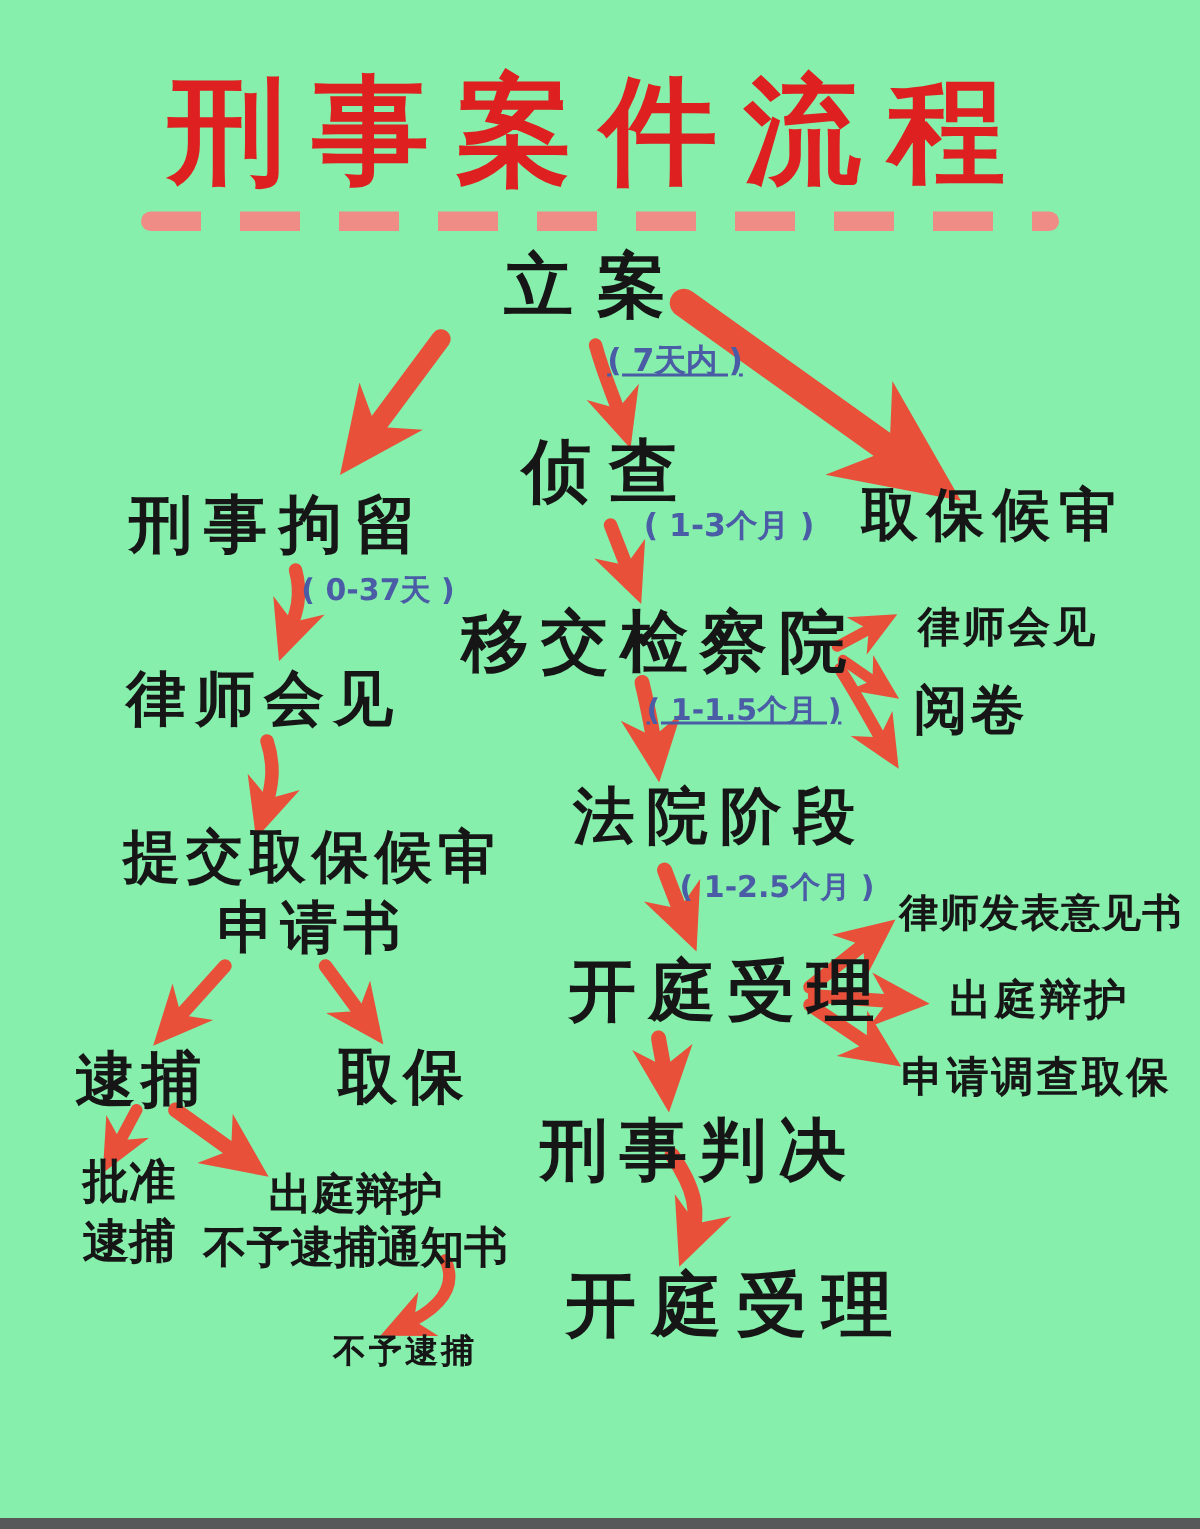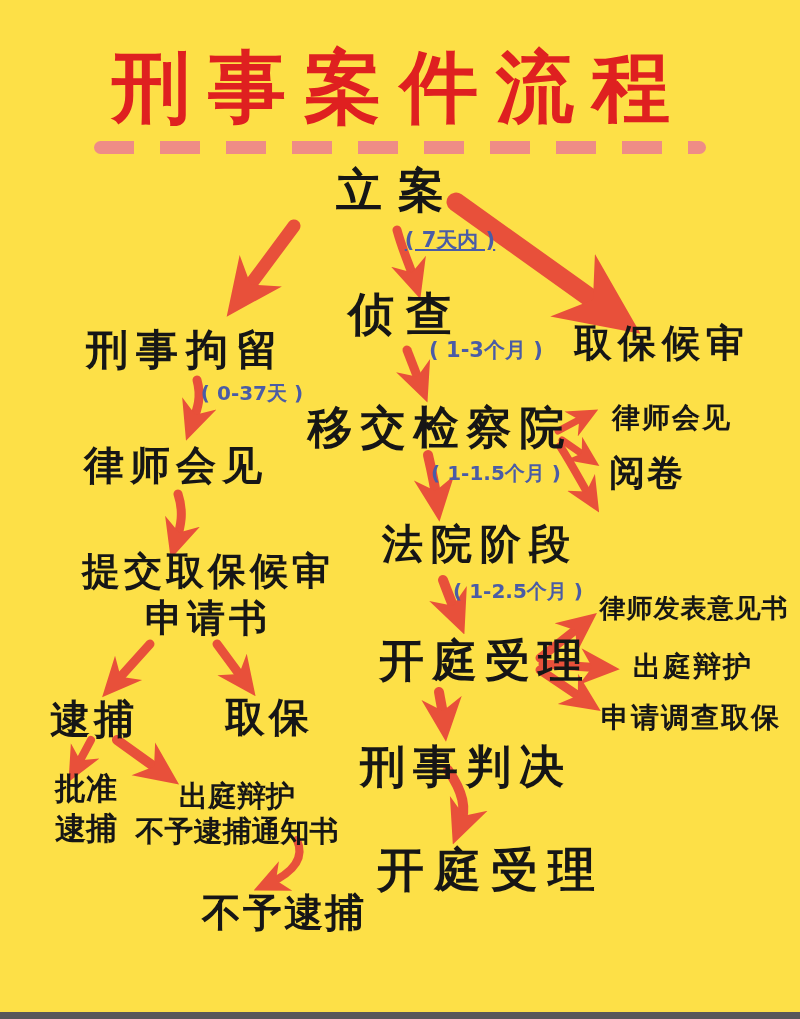--- a/index.html
+++ b/index.html
@@ -1,18 +1,18 @@
 <!DOCTYPE html>
 <html><head>
 <meta charset="utf-8">
 <style>
   html,body{margin:0;padding:0;background:#e9e9e9;}
   .page{
     position:relative;width:800px;height:1019px;margin:0 auto;
-    background:#fde047;overflow:hidden;
+    background:#86efac;overflow:hidden;
     font-family:"DejaVu Sans","Liberation Sans",sans-serif;
   }
   .arrow-layer{position:absolute;left:0;top:0;width:800px;height:1019px;}
   .title{
     position:absolute;left:400px;top:36px;transform:translateX(-50%);
     font-size:78px;font-weight:bold;letter-spacing:18px;white-space:nowrap;
     color:#df2020;
   }
   .title-underline{
     position:absolute;left:94px;top:141px;width:612px;height:13px;
@@ -70,21 +70,21 @@
 
   <div class="node" style="left:398px;top:160px;font-size:46px;letter-spacing:16px;">立案</div>
   <div class="duration" style="left:450px;top:226px;font-size:21px;text-decoration:underline;">( 7天内 )</div>
 
   <div class="node" style="left:406px;top:284px;font-size:46px;letter-spacing:12px;">侦查</div>
   <div class="duration" style="left:486px;top:336px;font-size:21px;">( 1-3个月 )</div>
 
   <div class="node" style="left:662px;top:318px;font-size:38px;letter-spacing:6px;">取保候审</div>
 
   <div class="node" style="left:440px;top:398px;font-size:45px;letter-spacing:8px;">移交检察院</div>
-  <div class="duration" style="left:496px;top:460px;font-size:20px;">( 1-1.5个月 )</div>
+  <div class="duration" style="left:496px;top:460px;font-size:20px;text-decoration:underline;">( 1-1.5个月 )</div>
 
   <div class="node" style="left:462px;top:517px;font-size:41px;letter-spacing:8px;margin-left:18px;">法院阶段</div>
   <div class="duration" style="left:518px;top:578px;font-size:20px;">( 1-2.5个月 )</div>
 
   <div class="node" style="left:485px;top:631px;font-size:45px;letter-spacing:8px;">开庭受理</div>
 
   <div class="node" style="left:466px;top:737px;font-size:45px;letter-spacing:8px;">刑事判决</div>
 
   <div class="node" style="left:491px;top:839px;font-size:47px;letter-spacing:10px;">开庭受理</div>
 
@@ -104,21 +104,21 @@
   <div class="node" style="left:86px;top:768px;font-size:31px;line-height:40px;">
     <div>批准</div>
     <div>逮捕</div>
   </div>
 
   <div class="node" style="left:237px;top:779px;font-size:29px;line-height:35px;">
     <div>出庭辩护</div>
     <div>不予逮捕通知书</div>
   </div>
 
-  <div class="node" style="left:284px;top:886px;font-size:39px;letter-spacing:2px;">不予逮捕</div>
+  <div class="node" style="left:270px;top:886px;font-size:22px;letter-spacing:2px;">不予逮捕</div>
 
   <div class="node" style="left:672px;top:399px;font-size:28px;letter-spacing:2px;">律师会见</div>
   <div class="node" style="left:647px;top:449px;font-size:36px;letter-spacing:2px;text-align:center;">阅卷</div>
 
   <div class="node" style="left:694px;top:591px;font-size:26px;letter-spacing:1px;">律师发表意见书</div>
   <div class="node" style="left:693px;top:648px;font-size:28px;letter-spacing:2px;">出庭辩护</div>
   <div class="node" style="left:691px;top:699px;font-size:28px;letter-spacing:2px;">申请调查取保</div>
 
   <div class="bottom-bar"></div>
 </div>

